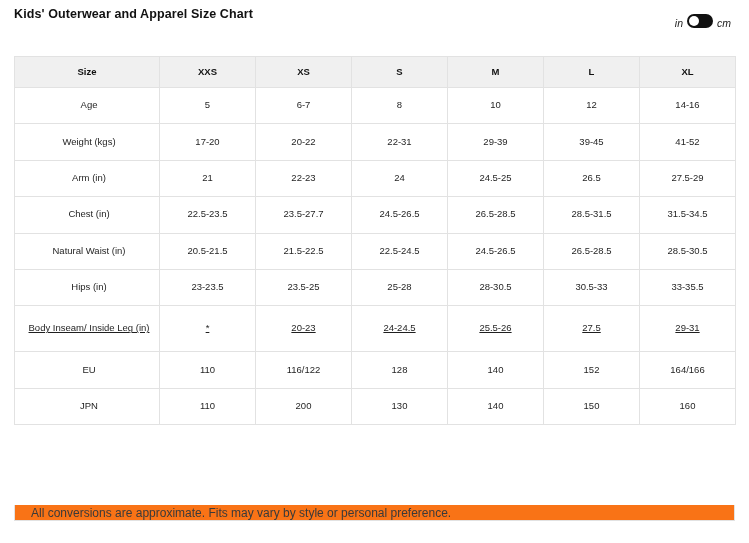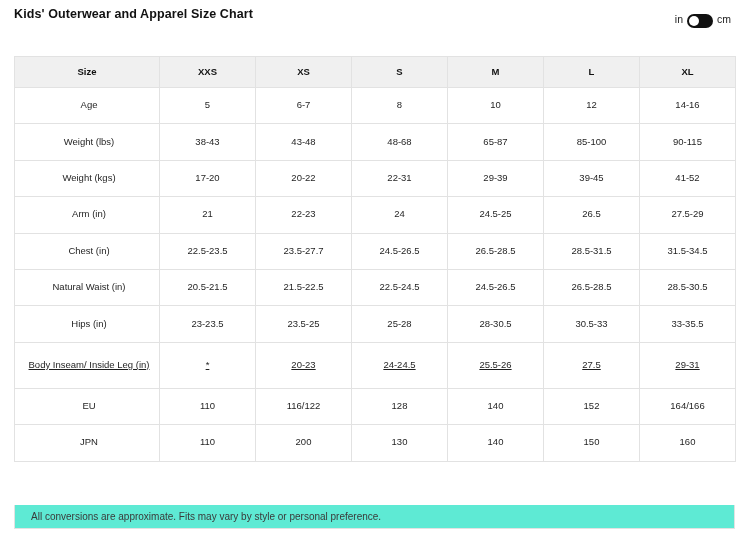--- a/index.html
+++ b/index.html
@@ -27,24 +27,25 @@
     font-size: 12.5px;
     font-weight: bold;
     color: #111111;
     letter-spacing: 0.1px;
   }
   .unit-toggle {
     position: absolute;
     right: 18px;
     top: 14px;
     display: flex;
-    align-items: flex-start;
+    align-items: flex-end;
     gap: 4px;
     font-size: 10.5px;
     color: #333333;
+    font-style: italic;
   }
   .unit-label {
     font-size: 10.5px;
     color: #222222;
     line-height: 1;
   }
   .switch {
     width: 26px;
     height: 14px;
     border-radius: 7px;
@@ -101,29 +102,29 @@
   }
   table.size-chart tbody tr.tall td {
     height: 46px;
     text-decoration: underline;
   }
   .footnote {
     position: absolute;
     left: 14px;
     top: 505px;
     width: 721px;
-    height: 24px;
-    background: #5eead4;
+    height: 16px;
+    background: #f97316;
     box-sizing: border-box;
     border: 1px solid #e2e2e2;
     border-top: none;
     display: flex;
     align-items: center;
     padding-left: 16px;
-    font-size: 10px;
+    font-size: 12px;
     color: #3a3a3a;
   }
 </style>
 </head>
 <body>
 
 <div class="page">
 
   <div class="title">Kids' Outerwear and Apparel Size Chart</div>
 
@@ -159,29 +160,20 @@
       </thead>
       <tbody>
         <tr>
           <td class="row-label">Age</td>
           <td>5</td>
           <td>6-7</td>
           <td>8</td>
           <td>10</td>
           <td>12</td>
           <td>14-16</td>
-        </tr>
-        <tr>
-          <td class="row-label">Weight (lbs)</td>
-          <td>38-43</td>
-          <td>43-48</td>
-          <td>48-68</td>
-          <td>65-87</td>
-          <td>85-100</td>
-          <td>90-115</td>
         </tr>
         <tr>
           <td class="row-label">Weight (kgs)</td>
           <td>17-20</td>
           <td>20-22</td>
           <td>22-31</td>
           <td>29-39</td>
           <td>39-45</td>
           <td>41-52</td>
         </tr>

